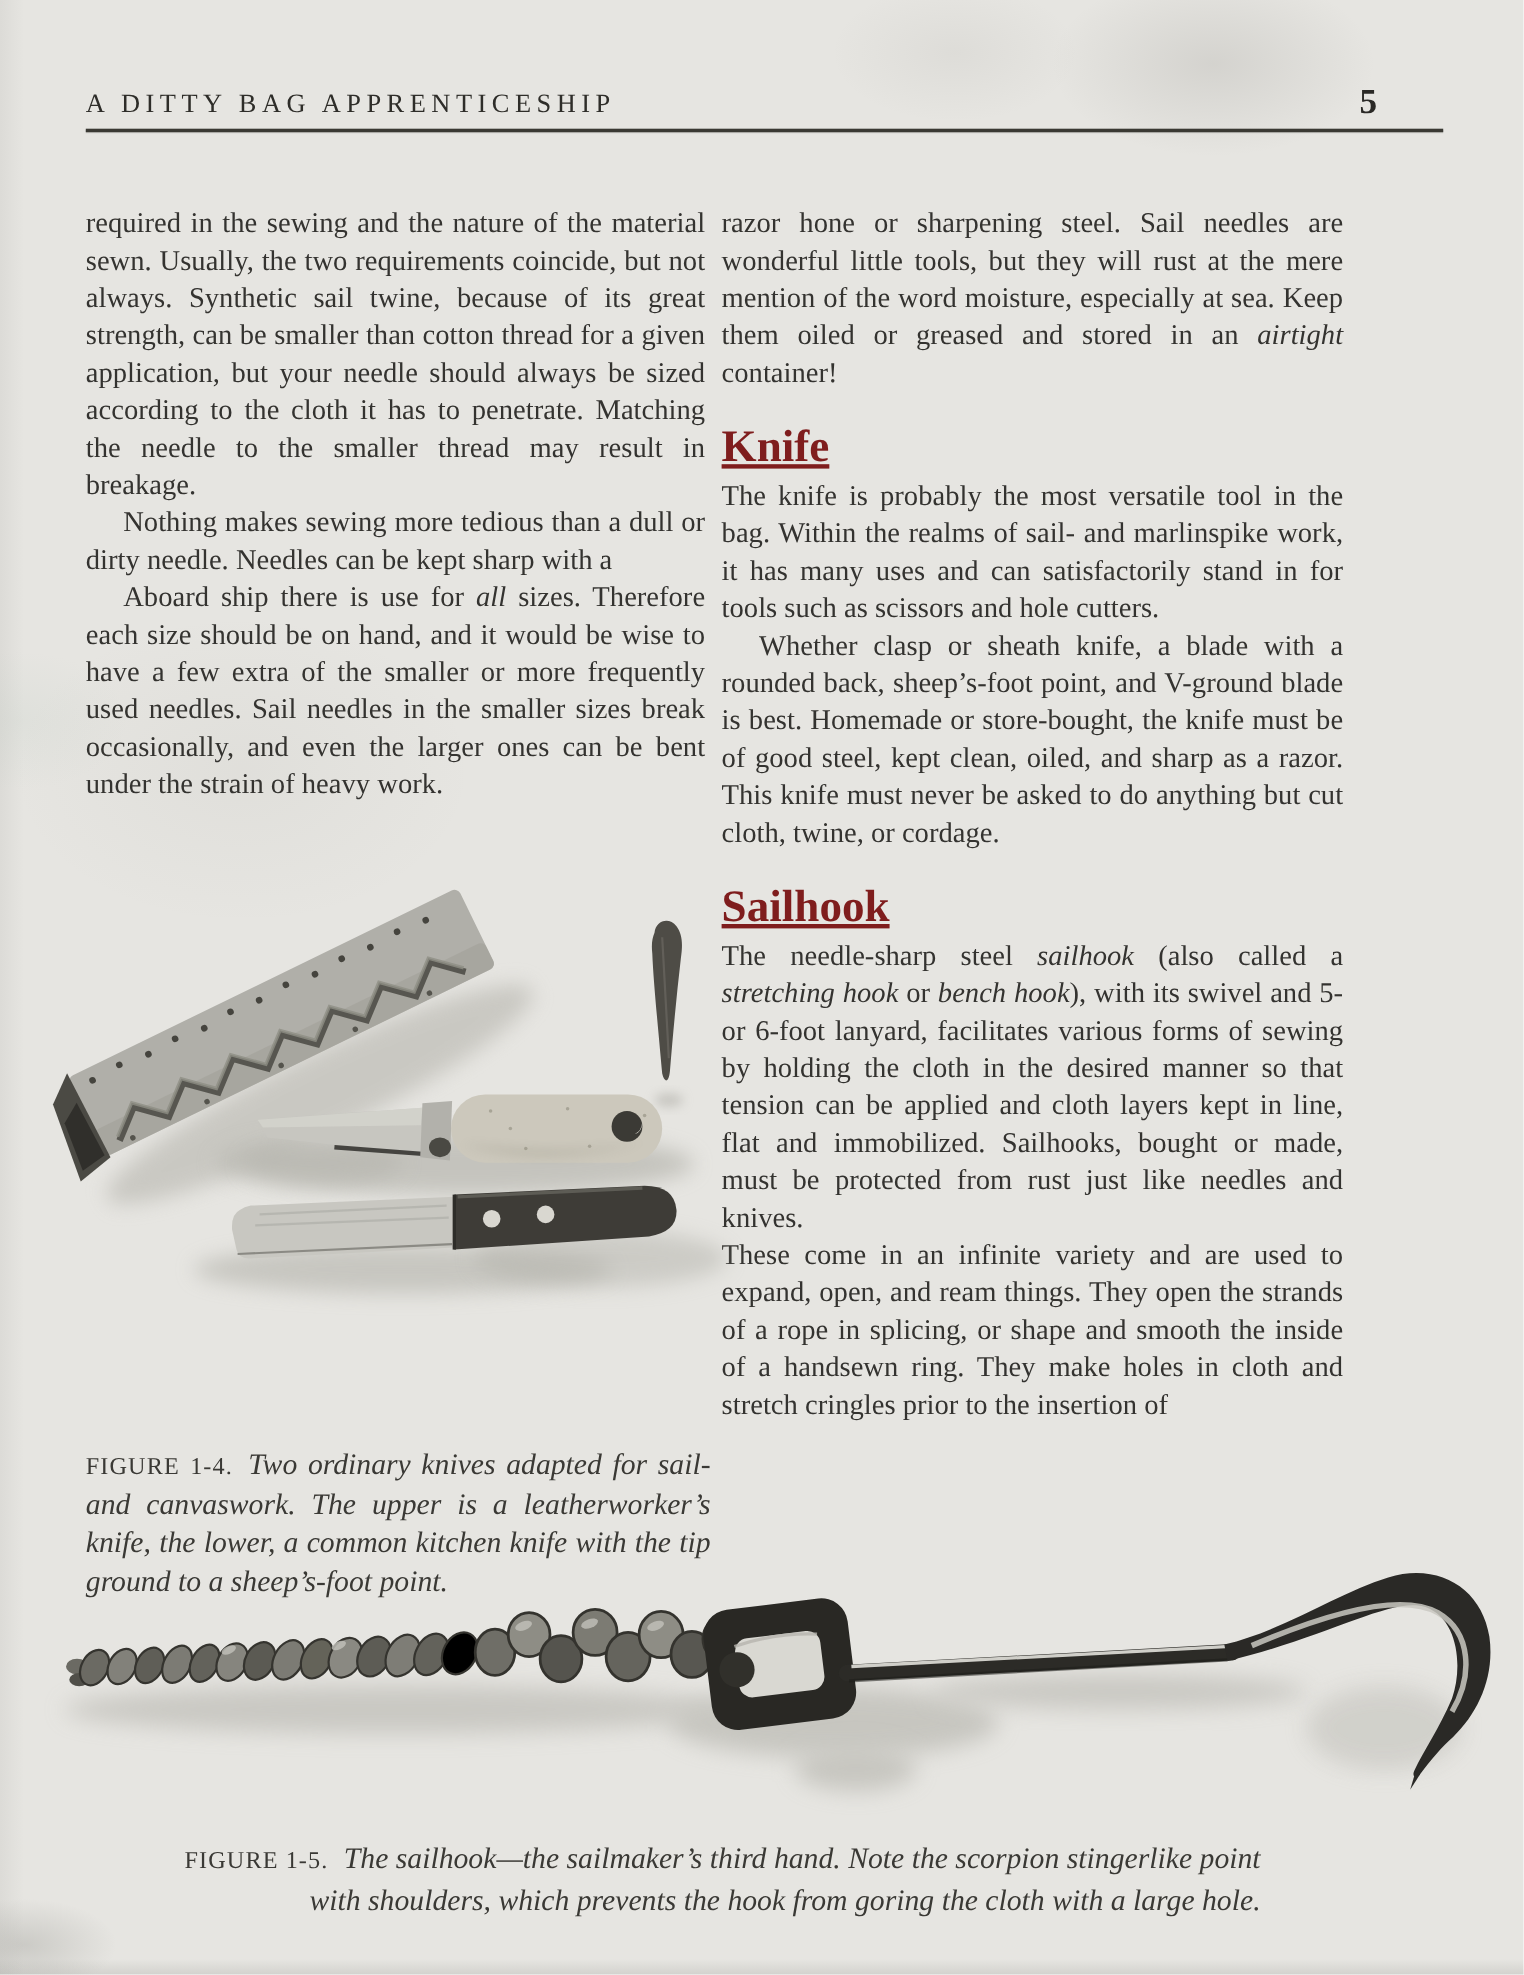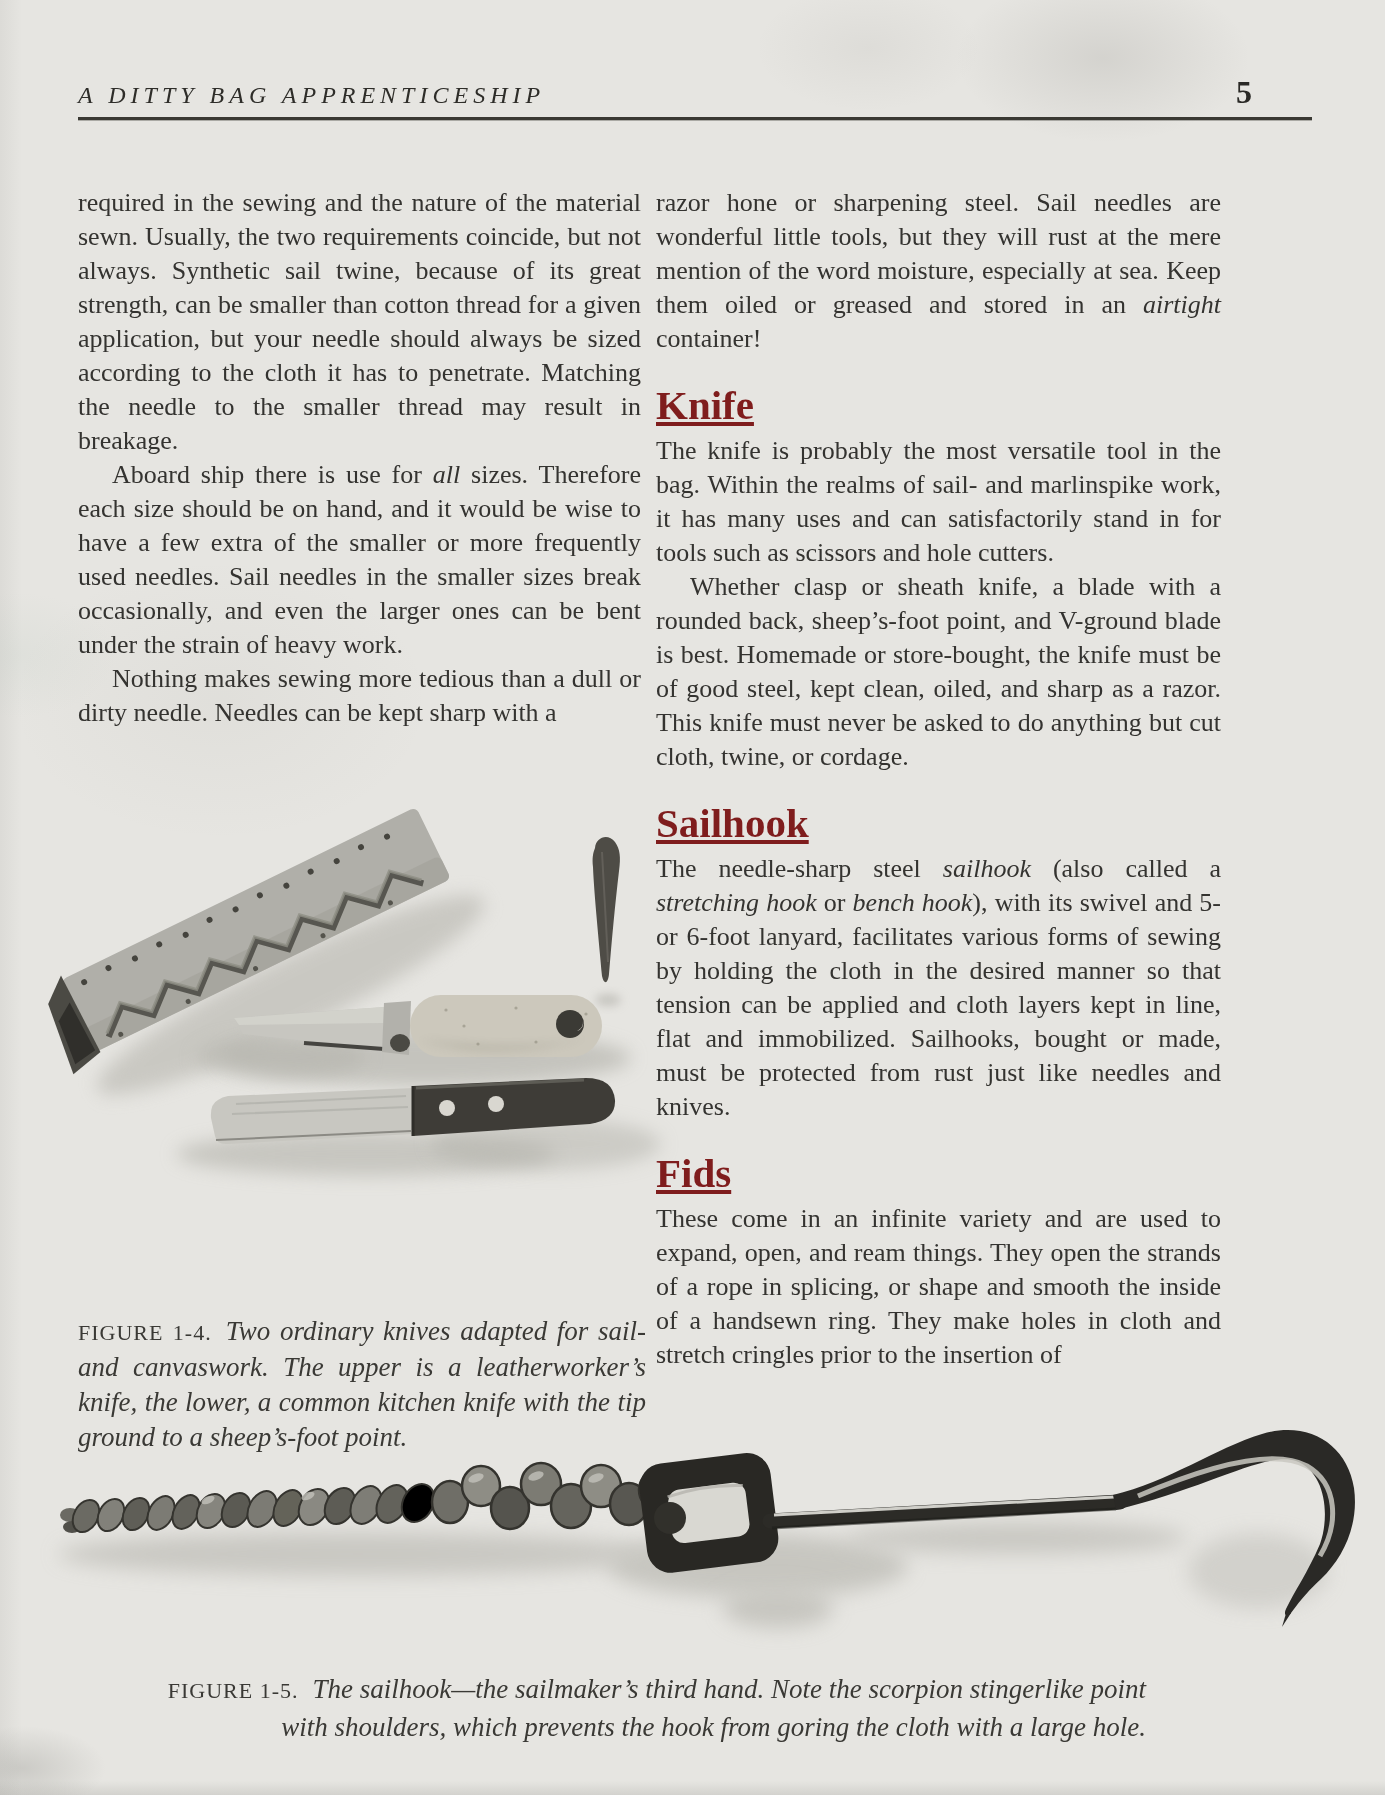--- a/index.html
+++ b/index.html
@@ -13,21 +13,21 @@
       radial-gradient(140px 90px at 18px 655px, rgba(168,188,176,.12), transparent 70%),
       radial-gradient(120px 60px at 22px 1768px, rgba(108,108,102,.22), transparent 70%),
       radial-gradient(300px 200px at 220px 700px, rgba(125,125,115,.06), transparent 70%),
       linear-gradient(90deg, rgba(100,100,95,.08), rgba(0,0,0,0) 22px),
       linear-gradient(0deg, rgba(95,95,88,.14), rgba(0,0,0,0) 14px),
       linear-gradient(#e6e5e1,#e6e5e1);
   }
   .page{position:absolute;inset:0;}
   .header-title{
     position:absolute;left:78px;top:82px;
-    font-size:24px;letter-spacing:5px;color:#2e2d29;white-space:nowrap;font-style:italic;
+    font-size:24px;letter-spacing:5px;color:#2e2d29;white-space:nowrap;
   }
   .page-number{
     position:absolute;left:1236px;top:74px;
     font-size:32px;font-weight:bold;color:#2a2926;
   }
   .header-rule{
     position:absolute;left:78px;top:117px;width:1234px;height:3px;
     background:#3a3933;box-shadow:0 1px 0 rgba(60,60,55,.35);
   }
   .col{position:absolute;top:186px;}
@@ -50,31 +50,30 @@
 <body>
 
 <div class="page">
 
   <div class="header-title">A DITTY BAG APPRENTICESHIP</div>
   <div class="page-number">5</div>
   <div class="header-rule"></div>
 
   <div class="col col-left">
       <p><span>required in the sewing and the nature of the material sewn. Usually, the two requirements coincide, but not always. Synthetic sail twine, because of its great strength, can be smaller than cotton thread for a given application, but your needle should always be sized according to the cloth it has to penetrate. Matching the needle to the smaller thread may result in breakage.</span></p>
+      <p class="indent"><span>Nothing makes sewing more tedious than a dull or dirty needle. Needles can be kept sharp with a</span></p>
       <p class="indent"><span>Aboard ship there is use for </span><i>all</i><span> sizes. Therefore each size should be on hand, and it would be wise to have a few extra of the smaller or more frequently used needles. Sail needles in the smaller sizes break occasionally, and even the larger ones can be bent under the strain of heavy work.</span></p>
-      <p class="indent"><span>Nothing makes sewing more tedious than a dull or dirty needle. Needles can be kept sharp with a</span></p>
     </div>
   <div class="col col-right">
       <p><span>razor hone or sharpening steel. Sail needles are wonderful little tools, but they will rust at the mere mention of the word moisture, especially at sea. Keep them oiled or greased and stored in an </span><i>airtight</i><span> container!</span></p>
       <h2>Knife</h2>
       <p><span>The knife is probably the most versatile tool in the bag. Within the realms of sail- and marlinspike work, it has many uses and can satisfactorily stand in for tools such as scissors and hole cutters.</span></p>
       <p class="indent"><span>Whether clasp or sheath knife, a blade with a rounded back, sheep’s-foot point, and V-ground blade is best. Homemade or store-bought, the knife must be of good steel, kept clean, oiled, and sharp as a razor. This knife must never be asked to do anything but cut cloth, twine, or cordage.</span></p>
       <h2>Sailhook</h2>
       <p><span>The needle-sharp steel </span><i>sailhook</i><span> (also called a </span><i>stretching hook</i><span> or </span><i>bench hook</i><span>), with its swivel and 5- or 6-foot lanyard, facilitates various forms of sewing by holding the cloth in the desired manner so that tension can be applied and cloth layers kept in line, flat and immobilized. Sailhooks, bought or made, must be protected from rust just like needles and knives.</span></p>
-      <h2>Fids</h2>
       <p><span>These come in an infinite variety and are used to expand, open, and ream things. They open the strands of a rope in splicing, or shape and smooth the inside of a handsewn ring. They make holes in cloth and stretch cringles prior to the insertion of</span></p>
     </div>
 
   <svg class="fig-art fig4-art" viewBox="0 0 578 440" aria-hidden="true">
     <defs>
       <filter id="soft" x="-60%" y="-60%" width="220%" height="220%">
           <feGaussianBlur stdDeviation="9"></feGaussianBlur>
         </filter>
       <filter id="soft2" x="-60%" y="-60%" width="220%" height="220%">
           <feGaussianBlur stdDeviation="5"></feGaussianBlur>

